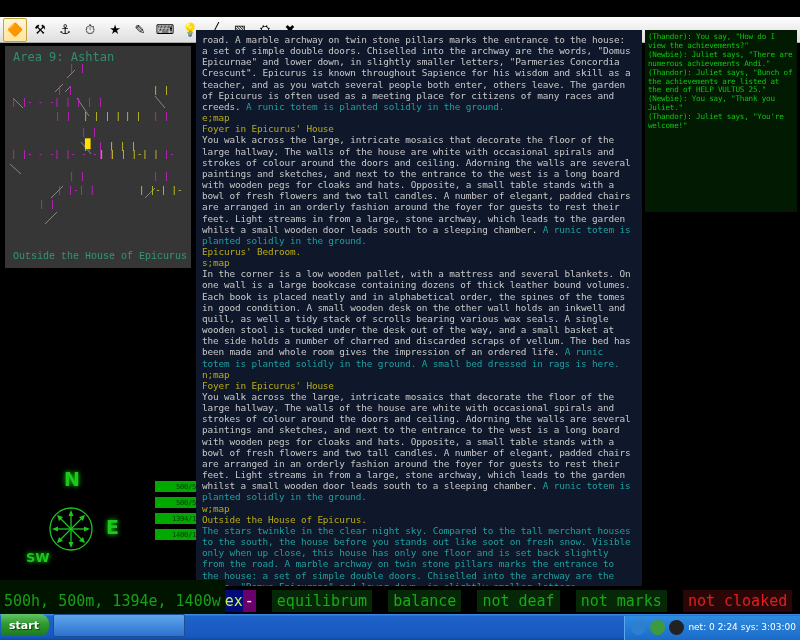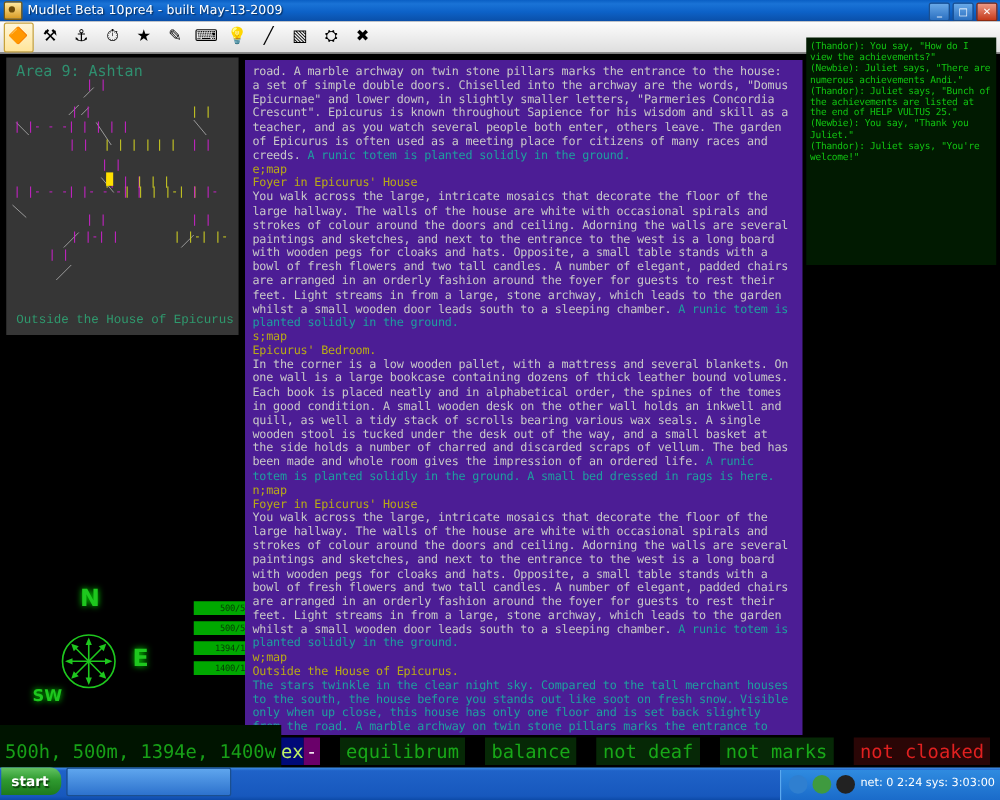--- a/index.html
+++ b/index.html
@@ -57,21 +57,21 @@
     font-family:"DejaVu Sans",sans-serif;text-shadow:0 0 5px #0d0;}
   .cmp-rose{position:absolute;left:40px;top:46px;width:46px;height:46px;}
 
   
   .gauges{position:absolute;left:155px;top:481px;width:70px;}
   .gauge{height:11px;margin-bottom:5px;background:#00a800;position:relative;display:flex;
     align-items:center;justify-content:center;}
   .gauge span{color:#063b06;font-size:7px;font-family:"DejaVu Sans Mono",monospace;letter-spacing:-.2px;}
 
   
-  .console{position:absolute;left:196px;top:48px;width:446px;height:556px;background:#4c1d95;overflow:hidden;}
+  .console{position:absolute;left:196px;top:30px;width:446px;height:556px;background:#0f172a;overflow:hidden;}
   .console-inner{padding:4px 6px 0 6px;font-family:"DejaVu Sans Mono",monospace;font-size:9.4px;
     line-height:11.15px;letter-spacing:-.15px;}
   .l-white{color:#c8c8c8;}
   .l-yellow{color:#b8ab16;}
   .l-cmd{color:#b8ab16;}
   .l-cyan{color:#1f9f9f;}
   .p{margin:0;white-space:pre-wrap;word-break:normal;}
 
   
   .chat{position:absolute;left:645px;top:30px;width:152px;height:182px;background:#011a01;overflow:hidden;}
@@ -103,29 +103,20 @@
     background:linear-gradient(to bottom,#2f8be0,#1563c4);padding:0 4px 8px 6px;
     border-left:1px solid #5aa9ef;}
   .tray-ico{width:15px;height:15px;border-radius:50%;margin-right:4px;}
   .tray-clock{color:#fff;font-size:9px;font-family:"DejaVu Sans",sans-serif;white-space:nowrap;}
 </style>
 </head>
 <body>
 
 <div id="app">
 
-  <div class="win-titlebar">
-    <div class="win-icon"></div>
-    <div class="win-title">Mudlet Beta 10pre4 - built May-13-2009</div>
-    <div class="win-btns">
-      <div class="win-btn">_</div>
-      <div class="win-btn">□</div>
-      <div class="win-btn close">✕</div>
-    </div>
-  </div>
 
   <div class="toolbar" id="toolbar">
       <div class="tb-btn active">
         <span>🔶</span>
       </div>
       <div class="tb-btn">
         <span>⚒</span>
       </div>
       <div class="tb-btn">
         <span>⚓</span>
@@ -264,22 +255,22 @@
         <span>1400/1400</span>
       </div>
     </div>
 
   <div class="console">
     <div class="console-inner" id="console-inner">
         <div class="p"><span class="l-white">road. A marble archway on twin stone pillars marks the entrance to the house: a set of simple double doors. Chiselled into the archway are the words, "Domus Epicurnae" and lower down, in slightly smaller letters, "Parmeries Concordia Crescunt". Epicurus is known throughout Sapience for his wisdom and skill as a teacher, and as you watch several people both enter, others leave. The garden of Epicurus is often used as a meeting place for citizens of many races and creeds. </span><span class="l-cyan">A runic totem is planted solidly in the ground.</span></div>
         <div class="p l-cmd">e;map</div>
         <div class="p l-yellow">Foyer in Epicurus' House</div>
         <div class="p"><span class="l-white">You walk across the large, intricate mosaics that decorate the floor of the large hallway. The walls of the house are white with occasional spirals and strokes of colour around the doors and ceiling. Adorning the walls are several paintings and sketches, and next to the entrance to the west is a long board with wooden pegs for cloaks and hats. Opposite, a small table stands with a bowl of fresh flowers and two tall candles. A number of elegant, padded chairs are arranged in an orderly fashion around the foyer for guests to rest their feet. Light streams in from a large, stone archway, which leads to the garden whilst a small wooden door leads south to a sleeping chamber. </span><span class="l-cyan">A runic totem is planted solidly in the ground.</span></div>
+        <div class="p l-yellow">Epicurus' Bedroom.</div>
         <div class="p l-cmd">s;map</div>
-        <div class="p l-yellow">Epicurus' Bedroom.</div>
         <div class="p"><span class="l-white">In the corner is a low wooden pallet, with a mattress and several blankets. On one wall is a large bookcase containing dozens of thick leather bound volumes. Each book is placed neatly and in alphabetical order, the spines of the tomes in good condition. A small wooden desk on the other wall holds an inkwell and quill, as well a tidy stack of scrolls bearing various wax seals. A single wooden stool is tucked under the desk out of the way, and a small basket at the side holds a number of charred and discarded scraps of vellum. The bed has been made and whole room gives the impression of an ordered life. </span><span class="l-cyan">A runic totem is planted solidly in the ground. A small bed dressed in rags is here.</span></div>
         <div class="p l-cmd">n;map</div>
         <div class="p l-yellow">Foyer in Epicurus' House</div>
         <div class="p"><span class="l-white">You walk across the large, intricate mosaics that decorate the floor of the large hallway. The walls of the house are white with occasional spirals and strokes of colour around the doors and ceiling. Adorning the walls are several paintings and sketches, and next to the entrance to the west is a long board with wooden pegs for cloaks and hats. Opposite, a small table stands with a bowl of fresh flowers and two tall candles. A number of elegant, padded chairs are arranged in an orderly fashion around the foyer for guests to rest their feet. Light streams in from a large, stone archway, which leads to the garden whilst a small wooden door leads south to a sleeping chamber. </span><span class="l-cyan">A runic totem is planted solidly in the ground.</span></div>
         <div class="p l-cmd">w;map</div>
         <div class="p l-yellow">Outside the House of Epicurus.</div>
         <div class="p"><span class="l-cyan">The stars twinkle in the clear night sky. Compared to the tall merchant houses to the south, the house before you stands out like soot on fresh snow. Visible only when up close, this house has only one floor and is set back slightly from the road. A marble archway on twin stone pillars marks the entrance to the house: a set of simple double doors. Chiselled into the archway are the words, "Domus Epicurnae" and lower down, in slightly smaller letters, "Parmeries Concordia Crescunt". Epicurus is known throughout Sapience for his wisdom and skill as a teacher, and as you watch several people both enter, others leave. The garden of Epicurus is often used as a meeting place for citizens of many races and creeds. A runic totem is planted solidly in the ground.</span></div>
       </div>
   </div>
 

